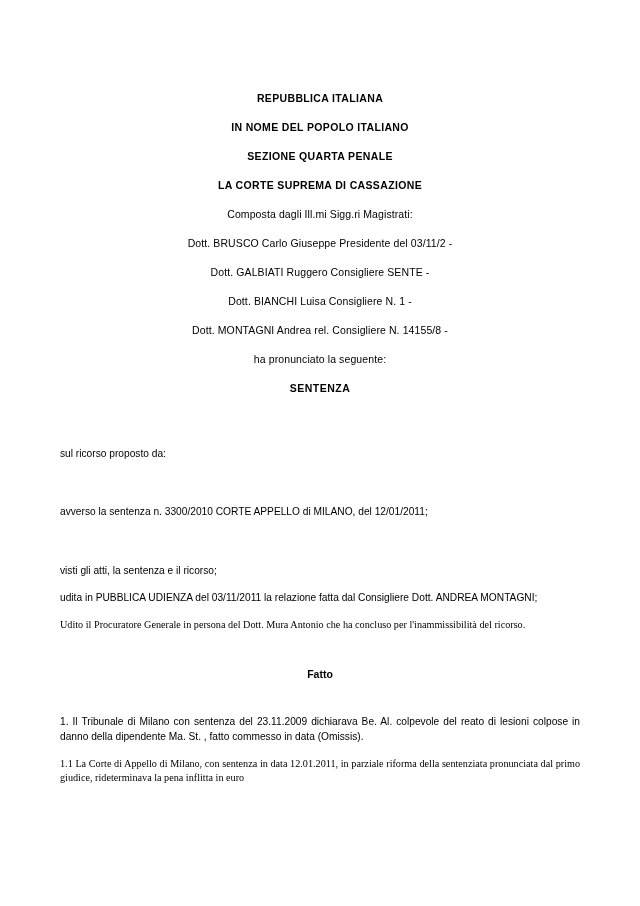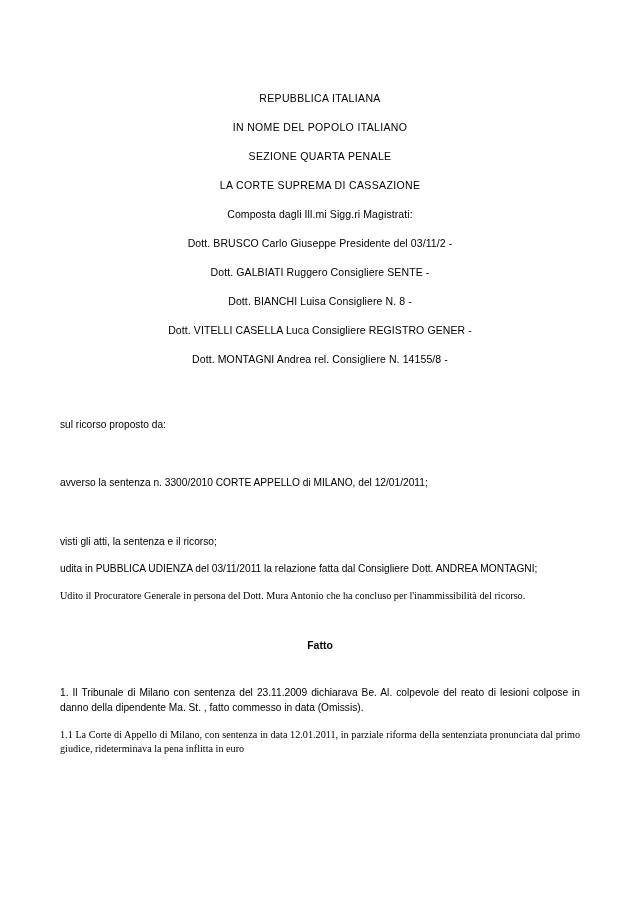--- a/index.html
+++ b/index.html
@@ -35,21 +35,21 @@
     padding-top: 84px;
   }
   .center-line {
     text-align: center;
     font-size: 10.5px;
     line-height: 29px;
     letter-spacing: 0.1px;
     white-space: nowrap;
   }
   .center-line.bold {
-    font-weight: normal;
+    font-weight: bold;
     letter-spacing: 0.35px;
   }
 
   
   .sentenza {
     text-align: center;
     font-weight: bold;
     font-size: 10.5px;
     letter-spacing: 0.5px;
     line-height: 29px;
@@ -95,25 +95,26 @@
     <div class="masthead">
       <div class="center-line bold">REPUBBLICA ITALIANA</div>
       <div class="center-line bold">IN NOME DEL POPOLO ITALIANO</div>
       <div class="center-line bold">SEZIONE QUARTA PENALE</div>
       <div class="center-line bold">LA CORTE SUPREMA DI CASSAZIONE</div>
 
       <div class="center-line">Composta dagli Ill.mi Sigg.ri Magistrati:</div>
 
       <div class="center-line">Dott. BRUSCO Carlo Giuseppe Presidente del 03/11/2 -</div>
       <div class="center-line">Dott. GALBIATI Ruggero Consigliere SENTE -</div>
-      <div class="center-line">Dott. BIANCHI Luisa Consigliere N. 8 -</div>
-      <div class="center-line">Dott. VITELLI CASELLA Luca Consigliere REGISTRO GENER -</div>
+      <div class="center-line">Dott. BIANCHI Luisa Consigliere N. 1 -</div>
       <div class="center-line">Dott. MONTAGNI Andrea rel. Consigliere N. 14155/8 -</div>
 
+      <div class="center-line">ha pronunciato la seguente:</div>
 
+      <div class="sentenza">SENTENZA</div>
     </div>
 
     <div class="body-block">
       <p class="para nojustify">sul ricorso proposto da:</p>
       <p class="para nojustify">avverso la sentenza n. 3300/2010 CORTE APPELLO di MILANO, del 12/01/2011;</p>
       <p class="para nojustify">visti gli atti, la sentenza e il ricorso;</p>
       <p class="para">udita in PUBBLICA UDIENZA del 03/11/2011 la relazione fatta dal Consigliere Dott. ANDREA MONTAGNI;</p>
       <p class="para last-of-group">Udito il Procuratore Generale in persona del Dott. Mura Antonio che ha concluso per l'inammissibilità del ricorso.</p>
     </div>
 

